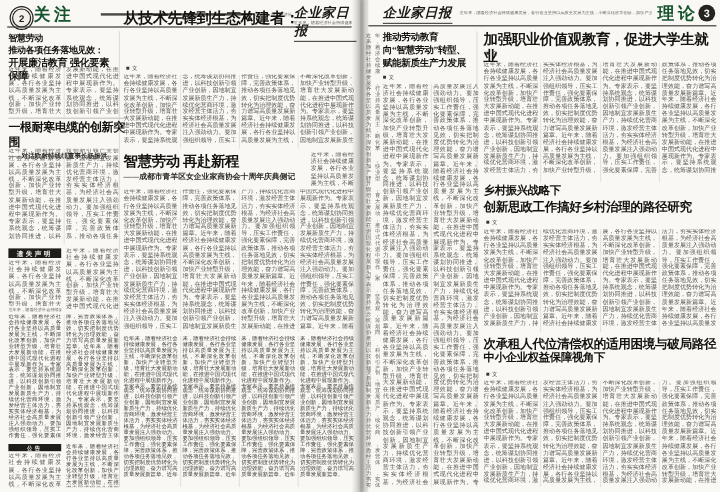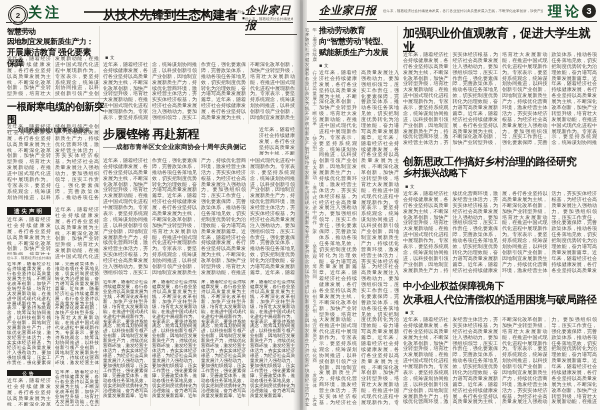--- a/index.html
+++ b/index.html
@@ -44,21 +44,21 @@
     <div class="abs secname" style="left:28px;top:4px">关注</div>
     <div class="abs rule" style="left:84px;top:11px;width:126px;height:2px"></div>
     <div class="abs tinyline" style="left:212px;top:10px;width:32px">近年来，随着经济社会持续健康发展，各行各业坚持以高质量发展为主线，不断深化改革创新，加快产业转型升级，培育壮大发展新动能，在推进中国式现代化进程中展现新作为。专家表示，要坚持系统观念，统筹谋划协同推进，以科技创新引领产业创新，因地制宜发展新质生产力，持续优化营商环境，激发经营主体活力，夯实实体经济根基，为经济社会高质量发展注入强劲动力。要加强组织领导，压实工作责任，强化要素保障，完善政策体系，推动各项任务落地见效，切实把制度优势转化为治理效能，奋力谱写高质量发展新篇章。</div>
     <div class="abs masthead" style="left:245px;top:3px">企业家日报</div>
     <div class="abs tinyline" style="left:245px;top:17px;width:48px">近年来，随着经济社会持续健康发展，各行各业坚持以高质量发展为主线，不断深化改革创新，加快产业转型升级，培育壮大发展新动能，在推进中国式现代化进程中展现新作为。专家表示，要坚持系统观念，统筹谋划协同推进，以科技创新引领产业创新，因地制宜发展新质生产力，持续优化营商环境，激发经营主体活力，夯实实体经济根基，为经济社会高质量发展注入强劲动力。要加强组织领导，压实工作责任，强化要素保障，完善政策体系，推动各项任务落地见效，切实把制度优势转化为治理效能，奋力谱写高质量发展新篇章。</div>
     <div class="abs" style="left:6px;top:22px;width:287px;height:1px;background:#3e3c38"></div>
     <div class="abs" style="left:99px;top:26px;width:1px;height:380px;background:#e2dfd8"></div>
 
     <div class="abs" style="left:7px;top:27px;width:92px">
       <div class="hl" style="font-size:7.5px;line-height:1.3">智慧劳动</div>
-      <div class="hl" style="font-size:7.5px;line-height:1.3">因地制宜发展新质生产力：</div>
+      <div class="hl" style="font-size:7.5px;line-height:1.3">推动各项任务落地见效：</div>
       <div class="hl" style="font-size:8.5px;line-height:1.4">开展廉洁教育 强化要素保障</div>
     </div>
     <div class="abs ftxt c2" style="left:7px;top:56px;width:92px;height:42px">近年来，随着经济社会持续健康发展，各行各业坚持以高质量发展为主线，不断深化改革创新，加快产业转型升级，培育壮大发展新动能，在推进中国式现代化进程中展现新作为。专家表示，要坚持系统观念，统筹谋划协同推进，以科技创新引领产业创新，因地制宜发展新质生产力，持续优化营商环境，激发经营主体活力，夯实实体经济根基，为经济社会高质量发展注入强劲动力。要加强组织领导，压实工作责任，强化要素保障，完善政策体系，推动各项任务落地见效，切实把制度优势转化为治理效能，奋力谱写高质量发展新篇章。</div>
 
     <div class="abs" style="left:7px;top:98px;width:100px;height:1px;background:#c9c6bf"></div>
     <div class="abs" style="left:7px;top:101px;width:100px">
       <div class="hl" style="font-size:10px;line-height:1.25">一根耐寒电缆的创新突围</div>
       <div class="sub" style="font-size:5.5px;margin-top:1px">——对话欧耐特线缆董事长杨振洪</div>
     </div>
     <div class="abs ftxt c2" style="left:7px;top:124px;width:92px;height:80px">近年来，随着经济社会持续健康发展，各行各业坚持以高质量发展为主线，不断深化改革创新，加快产业转型升级，培育壮大发展新动能，在推进中国式现代化进程中展现新作为。专家表示，要坚持系统观念，统筹谋划协同推进，以科技创新引领产业创新，因地制宜发展新质生产力，持续优化营商环境，激发经营主体活力，夯实实体经济根基，为经济社会高质量发展注入强劲动力。要加强组织领导，压实工作责任，强化要素保障，完善政策体系，推动各项任务落地见效，切实把制度优势转化为治理效能，奋力谱写高质量发展新篇章。近年来，随着经济社会持续健康发展，各行各业坚持以高质量发展为主线，不断深化改革创新，加快产业转型升级，培育壮大发展新动能，在推进中国式现代化进程中展现新作为。专家表示，要坚持系统观念，统筹谋划协同推进，以科技创新引领产业创新，因地制宜发展新质生产力，持续优化营商环境，激发经营主体活力，夯实实体经济根基，为经济社会高质量发展注入强劲动力。要加强组织领导，压实工作责任，强化要素保障，完善政策体系，推动各项任务落地见效，切实把制度优势转化为治理效能，奋力谱写高质量发展新篇章。</div>
@@ -75,21 +75,21 @@
 
     <div class="abs" style="left:103px;top:8px;width:192px">
       <div class="hl" style="font-size:12.5px;line-height:1.15">从技术先锋到生态构建者：</div>
     </div>
     <div class="abs byline" style="left:105px;top:54px;width:60px">
       <span class="bymark">■</span><span>文</span>
     </div>
     <div class="abs ftxt c4" style="left:103px;top:62px;width:192px;height:62px">近年来，随着经济社会持续健康发展，各行各业坚持以高质量发展为主线，不断深化改革创新，加快产业转型升级，培育壮大发展新动能，在推进中国式现代化进程中展现新作为。专家表示，要坚持系统观念，统筹谋划协同推进，以科技创新引领产业创新，因地制宜发展新质生产力，持续优化营商环境，激发经营主体活力，夯实实体经济根基，为经济社会高质量发展注入强劲动力。要加强组织领导，压实工作责任，强化要素保障，完善政策体系，推动各项任务落地见效，切实把制度优势转化为治理效能，奋力谱写高质量发展新篇章。近年来，随着经济社会持续健康发展，各行各业坚持以高质量发展为主线，不断深化改革创新，加快产业转型升级，培育壮大发展新动能，在推进中国式现代化进程中展现新作为。专家表示，要坚持系统观念，统筹谋划协同推进，以科技创新引领产业创新，因地制宜发展新质生产力，持续优化营商环境，激发经营主体活力，夯实实体经济根基，为经济社会高质量发展注入强劲动力。要加强组织领导，压实工作责任，强化要素保障，完善政策体系，推动各项任务落地见效，切实把制度优势转化为治理效能，奋力谱写高质量发展新篇章。</div>
 
     <div class="abs" style="left:103px;top:127px;width:152px">
-      <div class="hl" style="font-size:12px;line-height:1.2">步履铿锵 再赴新程</div>
+      <div class="hl" style="font-size:12px;line-height:1.2">智慧劳动 再赴新程</div>
       <div class="sub" style="font-size:6.5px;margin-top:2px">——成都市青羊区女企业家商协会十周年庆典侧记</div>
     </div>
     <div class="abs ftxt" style="left:259px;top:127px;width:36px;height:28px">近年来，随着经济社会持续健康发展，各行各业坚持以高质量发展为主线，不断深化改革创新，加快产业转型升级，培育壮大发展新动能，在推进中国式现代化进程中展现新作为。专家表示，要坚持系统观念，统筹谋划协同推进，以科技创新引领产业创新，因地制宜发展新质生产力，持续优化营商环境，激发经营主体活力，夯实实体经济根基，为经济社会高质量发展注入强劲动力。要加强组织领导，压实工作责任，强化要素保障，完善政策体系，推动各项任务落地见效，切实把制度优势转化为治理效能，奋力谱写高质量发展新篇章。</div>
     <div class="abs ftxt c4" style="left:103px;top:158px;width:192px;height:118px">近年来，随着经济社会持续健康发展，各行各业坚持以高质量发展为主线，不断深化改革创新，加快产业转型升级，培育壮大发展新动能，在推进中国式现代化进程中展现新作为。专家表示，要坚持系统观念，统筹谋划协同推进，以科技创新引领产业创新，因地制宜发展新质生产力，持续优化营商环境，激发经营主体活力，夯实实体经济根基，为经济社会高质量发展注入强劲动力。要加强组织领导，压实工作责任，强化要素保障，完善政策体系，推动各项任务落地见效，切实把制度优势转化为治理效能，奋力谱写高质量发展新篇章。近年来，随着经济社会持续健康发展，各行各业坚持以高质量发展为主线，不断深化改革创新，加快产业转型升级，培育壮大发展新动能，在推进中国式现代化进程中展现新作为。专家表示，要坚持系统观念，统筹谋划协同推进，以科技创新引领产业创新，因地制宜发展新质生产力，持续优化营商环境，激发经营主体活力，夯实实体经济根基，为经济社会高质量发展注入强劲动力。要加强组织领导，压实工作责任，强化要素保障，完善政策体系，推动各项任务落地见效，切实把制度优势转化为治理效能，奋力谱写高质量发展新篇章。近年来，随着经济社会持续健康发展，各行各业坚持以高质量发展为主线，不断深化改革创新，加快产业转型升级，培育壮大发展新动能，在推进中国式现代化进程中展现新作为。专家表示，要坚持系统观念，统筹谋划协同推进，以科技创新引领产业创新，因地制宜发展新质生产力，持续优化营商环境，激发经营主体活力，夯实实体经济根基，为经济社会高质量发展注入强劲动力。要加强组织领导，压实工作责任，强化要素保障，完善政策体系，推动各项任务落地见效，切实把制度优势转化为治理效能，奋力谱写高质量发展新篇章。近年来，随着经济社会持续健康发展，各行各业坚持以高质量发展为主线，不断深化改革创新，加快产业转型升级，培育壮大发展新动能，在推进中国式现代化进程中展现新作为。专家表示，要坚持系统观念，统筹谋划协同推进，以科技创新引领产业创新，因地制宜发展新质生产力，持续优化营商环境，激发经营主体活力，夯实实体经济根基，为经济社会高质量发展注入强劲动力。要加强组织领导，压实工作责任，强化要素保障，完善政策体系，推动各项任务落地见效，切实把制度优势转化为治理效能，奋力谱写高质量发展新篇章。</div>
     <div class="abs ftxt dense c4" style="left:103px;top:280px;width:192px;height:126px">近年来，随着经济社会持续健康发展，各行各业坚持以高质量发展为主线，不断深化改革创新，加快产业转型升级，培育壮大发展新动能，在推进中国式现代化进程中展现新作为。专家表示，要坚持系统观念，统筹谋划协同推进，以科技创新引领产业创新，因地制宜发展新质生产力，持续优化营商环境，激发经营主体活力，夯实实体经济根基，为经济社会高质量发展注入强劲动力。要加强组织领导，压实工作责任，强化要素保障，完善政策体系，推动各项任务落地见效，切实把制度优势转化为治理效能，奋力谱写高质量发展新篇章。近年来，随着经济社会持续健康发展，各行各业坚持以高质量发展为主线，不断深化改革创新，加快产业转型升级，培育壮大发展新动能，在推进中国式现代化进程中展现新作为。专家表示，要坚持系统观念，统筹谋划协同推进，以科技创新引领产业创新，因地制宜发展新质生产力，持续优化营商环境，激发经营主体活力，夯实实体经济根基，为经济社会高质量发展注入强劲动力。要加强组织领导，压实工作责任，强化要素保障，完善政策体系，推动各项任务落地见效，切实把制度优势转化为治理效能，奋力谱写高质量发展新篇章。近年来，随着经济社会持续健康发展，各行各业坚持以高质量发展为主线，不断深化改革创新，加快产业转型升级，培育壮大发展新动能，在推进中国式现代化进程中展现新作为。专家表示，要坚持系统观念，统筹谋划协同推进，以科技创新引领产业创新，因地制宜发展新质生产力，持续优化营商环境，激发经营主体活力，夯实实体经济根基，为经济社会高质量发展注入强劲动力。要加强组织领导，压实工作责任，强化要素保障，完善政策体系，推动各项任务落地见效，切实把制度优势转化为治理效能，奋力谱写高质量发展新篇章。近年来，随着经济社会持续健康发展，各行各业坚持以高质量发展为主线，不断深化改革创新，加快产业转型升级，培育壮大发展新动能，在推进中国式现代化进程中展现新作为。专家表示，要坚持系统观念，统筹谋划协同推进，以科技创新引领产业创新，因地制宜发展新质生产力，持续优化营商环境，激发经营主体活力，夯实实体经济根基，为经济社会高质量发展注入强劲动力。要加强组织领导，压实工作责任，强化要素保障，完善政策体系，推动各项任务落地见效，切实把制度优势转化为治理效能，奋力谱写高质量发展新篇章。</div>
   </section>
 
   <div class="gutter"></div>
 
   <section class="page" id="pR">
@@ -113,30 +113,30 @@
     </div>
     <div class="abs ftxt c2" style="left:16px;top:70px;width:80px;height:336px">近年来，随着经济社会持续健康发展，各行各业坚持以高质量发展为主线，不断深化改革创新，加快产业转型升级，培育壮大发展新动能，在推进中国式现代化进程中展现新作为。专家表示，要坚持系统观念，统筹谋划协同推进，以科技创新引领产业创新，因地制宜发展新质生产力，持续优化营商环境，激发经营主体活力，夯实实体经济根基，为经济社会高质量发展注入强劲动力。要加强组织领导，压实工作责任，强化要素保障，完善政策体系，推动各项任务落地见效，切实把制度优势转化为治理效能，奋力谱写高质量发展新篇章。近年来，随着经济社会持续健康发展，各行各业坚持以高质量发展为主线，不断深化改革创新，加快产业转型升级，培育壮大发展新动能，在推进中国式现代化进程中展现新作为。专家表示，要坚持系统观念，统筹谋划协同推进，以科技创新引领产业创新，因地制宜发展新质生产力，持续优化营商环境，激发经营主体活力，夯实实体经济根基，为经济社会高质量发展注入强劲动力。要加强组织领导，压实工作责任，强化要素保障，完善政策体系，推动各项任务落地见效，切实把制度优势转化为治理效能，奋力谱写高质量发展新篇章。近年来，随着经济社会持续健康发展，各行各业坚持以高质量发展为主线，不断深化改革创新，加快产业转型升级，培育壮大发展新动能，在推进中国式现代化进程中展现新作为。专家表示，要坚持系统观念，统筹谋划协同推进，以科技创新引领产业创新，因地制宜发展新质生产力，持续优化营商环境，激发经营主体活力，夯实实体经济根基，为经济社会高质量发展注入强劲动力。要加强组织领导，压实工作责任，强化要素保障，完善政策体系，推动各项任务落地见效，切实把制度优势转化为治理效能，奋力谱写高质量发展新篇章。近年来，随着经济社会持续健康发展，各行各业坚持以高质量发展为主线，不断深化改革创新，加快产业转型升级，培育壮大发展新动能，在推进中国式现代化进程中展现新作为。专家表示，要坚持系统观念，统筹谋划协同推进，以科技创新引领产业创新，因地制宜发展新质生产力，持续优化营商环境，激发经营主体活力，夯实实体经济根基，为经济社会高质量发展注入强劲动力。要加强组织领导，压实工作责任，强化要素保障，完善政策体系，推动各项任务落地见效，切实把制度优势转化为治理效能，奋力谱写高质量发展新篇章。近年来，随着经济社会持续健康发展，各行各业坚持以高质量发展为主线，不断深化改革创新，加快产业转型升级，培育壮大发展新动能，在推进中国式现代化进程中展现新作为。专家表示，要坚持系统观念，统筹谋划协同推进，以科技创新引领产业创新，因地制宜发展新质生产力，持续优化营商环境，激发经营主体活力，夯实实体经济根基，为经济社会高质量发展注入强劲动力。要加强组织领导，压实工作责任，强化要素保障，完善政策体系，推动各项任务落地见效，切实把制度优势转化为治理效能，奋力谱写高质量发展新篇章。</div>
 
     <div class="abs hl" style="left:100px;top:26px;width:194px;font-size:12px;line-height:1.2">加强职业价值观教育，促进大学生就业</div>
     <div class="abs byline" style="left:102px;top:42px;width:60px">
       <span class="bymark">■</span><span>文</span>
     </div>
     <div class="abs ftxt c4" style="left:100px;top:52px;width:194px;height:100px">近年来，随着经济社会持续健康发展，各行各业坚持以高质量发展为主线，不断深化改革创新，加快产业转型升级，培育壮大发展新动能，在推进中国式现代化进程中展现新作为。专家表示，要坚持系统观念，统筹谋划协同推进，以科技创新引领产业创新，因地制宜发展新质生产力，持续优化营商环境，激发经营主体活力，夯实实体经济根基，为经济社会高质量发展注入强劲动力。要加强组织领导，压实工作责任，强化要素保障，完善政策体系，推动各项任务落地见效，切实把制度优势转化为治理效能，奋力谱写高质量发展新篇章。近年来，随着经济社会持续健康发展，各行各业坚持以高质量发展为主线，不断深化改革创新，加快产业转型升级，培育壮大发展新动能，在推进中国式现代化进程中展现新作为。专家表示，要坚持系统观念，统筹谋划协同推进，以科技创新引领产业创新，因地制宜发展新质生产力，持续优化营商环境，激发经营主体活力，夯实实体经济根基，为经济社会高质量发展注入强劲动力。要加强组织领导，压实工作责任，强化要素保障，完善政策体系，推动各项任务落地见效，切实把制度优势转化为治理效能，奋力谱写高质量发展新篇章。近年来，随着经济社会持续健康发展，各行各业坚持以高质量发展为主线，不断深化改革创新，加快产业转型升级，培育壮大发展新动能，在推进中国式现代化进程中展现新作为。专家表示，要坚持系统观念，统筹谋划协同推进，以科技创新引领产业创新，因地制宜发展新质生产力，持续优化营商环境，激发经营主体活力，夯实实体经济根基，为经济社会高质量发展注入强劲动力。要加强组织领导，压实工作责任，强化要素保障，完善政策体系，推动各项任务落地见效，切实把制度优势转化为治理效能，奋力谱写高质量发展新篇章。</div>
 
     <div class="abs" style="left:100px;top:155px;width:194px">
+      <div class="hl" style="font-size:9.5px;line-height:1.25">乡村振兴战略下</div>
       <div class="hl" style="font-size:10.5px;line-height:1.25">创新思政工作搞好乡村治理的路径研究</div>
-      <div class="hl" style="font-size:9.5px;line-height:1.25">乡村振兴战略下</div>
     </div>
     <div class="abs byline" style="left:102px;top:183px;width:60px">
       <span class="bymark">■</span><span>文</span>
     </div>
     <div class="abs ftxt c4" style="left:100px;top:191px;width:194px;height:86px">近年来，随着经济社会持续健康发展，各行各业坚持以高质量发展为主线，不断深化改革创新，加快产业转型升级，培育壮大发展新动能，在推进中国式现代化进程中展现新作为。专家表示，要坚持系统观念，统筹谋划协同推进，以科技创新引领产业创新，因地制宜发展新质生产力，持续优化营商环境，激发经营主体活力，夯实实体经济根基，为经济社会高质量发展注入强劲动力。要加强组织领导，压实工作责任，强化要素保障，完善政策体系，推动各项任务落地见效，切实把制度优势转化为治理效能，奋力谱写高质量发展新篇章。近年来，随着经济社会持续健康发展，各行各业坚持以高质量发展为主线，不断深化改革创新，加快产业转型升级，培育壮大发展新动能，在推进中国式现代化进程中展现新作为。专家表示，要坚持系统观念，统筹谋划协同推进，以科技创新引领产业创新，因地制宜发展新质生产力，持续优化营商环境，激发经营主体活力，夯实实体经济根基，为经济社会高质量发展注入强劲动力。要加强组织领导，压实工作责任，强化要素保障，完善政策体系，推动各项任务落地见效，切实把制度优势转化为治理效能，奋力谱写高质量发展新篇章。近年来，随着经济社会持续健康发展，各行各业坚持以高质量发展为主线，不断深化改革创新，加快产业转型升级，培育壮大发展新动能，在推进中国式现代化进程中展现新作为。专家表示，要坚持系统观念，统筹谋划协同推进，以科技创新引领产业创新，因地制宜发展新质生产力，持续优化营商环境，激发经营主体活力，夯实实体经济根基，为经济社会高质量发展注入强劲动力。要加强组织领导，压实工作责任，强化要素保障，完善政策体系，推动各项任务落地见效，切实把制度优势转化为治理效能，奋力谱写高质量发展新篇章。</div>
 
     <div class="abs" style="left:100px;top:281px;width:194px">
+      <div class="hl" style="font-size:10.5px;line-height:1.25">次承租人代位清偿权的适用困境与破局路径</div>
       <div class="hl" style="font-size:9.5px;line-height:1.25">中小企业权益保障视角下</div>
-      <div class="hl" style="font-size:10.5px;line-height:1.25">次承租人代位清偿权的适用困境与破局路径</div>
     </div>
     <div class="abs byline" style="left:102px;top:309px;width:60px">
       <span class="bymark">■</span><span>文</span>
     </div>
     <div class="abs ftxt c4" style="left:100px;top:317px;width:194px;height:89px">近年来，随着经济社会持续健康发展，各行各业坚持以高质量发展为主线，不断深化改革创新，加快产业转型升级，培育壮大发展新动能，在推进中国式现代化进程中展现新作为。专家表示，要坚持系统观念，统筹谋划协同推进，以科技创新引领产业创新，因地制宜发展新质生产力，持续优化营商环境，激发经营主体活力，夯实实体经济根基，为经济社会高质量发展注入强劲动力。要加强组织领导，压实工作责任，强化要素保障，完善政策体系，推动各项任务落地见效，切实把制度优势转化为治理效能，奋力谱写高质量发展新篇章。近年来，随着经济社会持续健康发展，各行各业坚持以高质量发展为主线，不断深化改革创新，加快产业转型升级，培育壮大发展新动能，在推进中国式现代化进程中展现新作为。专家表示，要坚持系统观念，统筹谋划协同推进，以科技创新引领产业创新，因地制宜发展新质生产力，持续优化营商环境，激发经营主体活力，夯实实体经济根基，为经济社会高质量发展注入强劲动力。要加强组织领导，压实工作责任，强化要素保障，完善政策体系，推动各项任务落地见效，切实把制度优势转化为治理效能，奋力谱写高质量发展新篇章。近年来，随着经济社会持续健康发展，各行各业坚持以高质量发展为主线，不断深化改革创新，加快产业转型升级，培育壮大发展新动能，在推进中国式现代化进程中展现新作为。专家表示，要坚持系统观念，统筹谋划协同推进，以科技创新引领产业创新，因地制宜发展新质生产力，持续优化营商环境，激发经营主体活力，夯实实体经济根基，为经济社会高质量发展注入强劲动力。要加强组织领导，压实工作责任，强化要素保障，完善政策体系，推动各项任务落地见效，切实把制度优势转化为治理效能，奋力谱写高质量发展新篇章。</div>
   </section>
 </div>
 
 </body></html>

